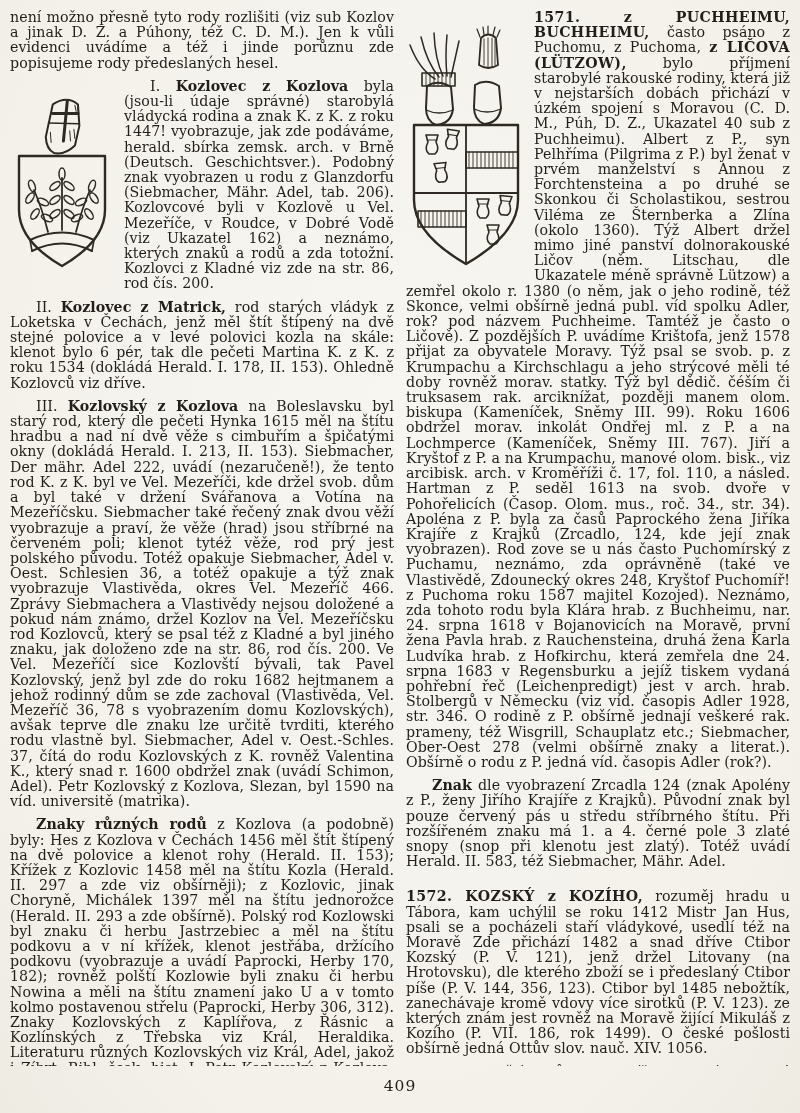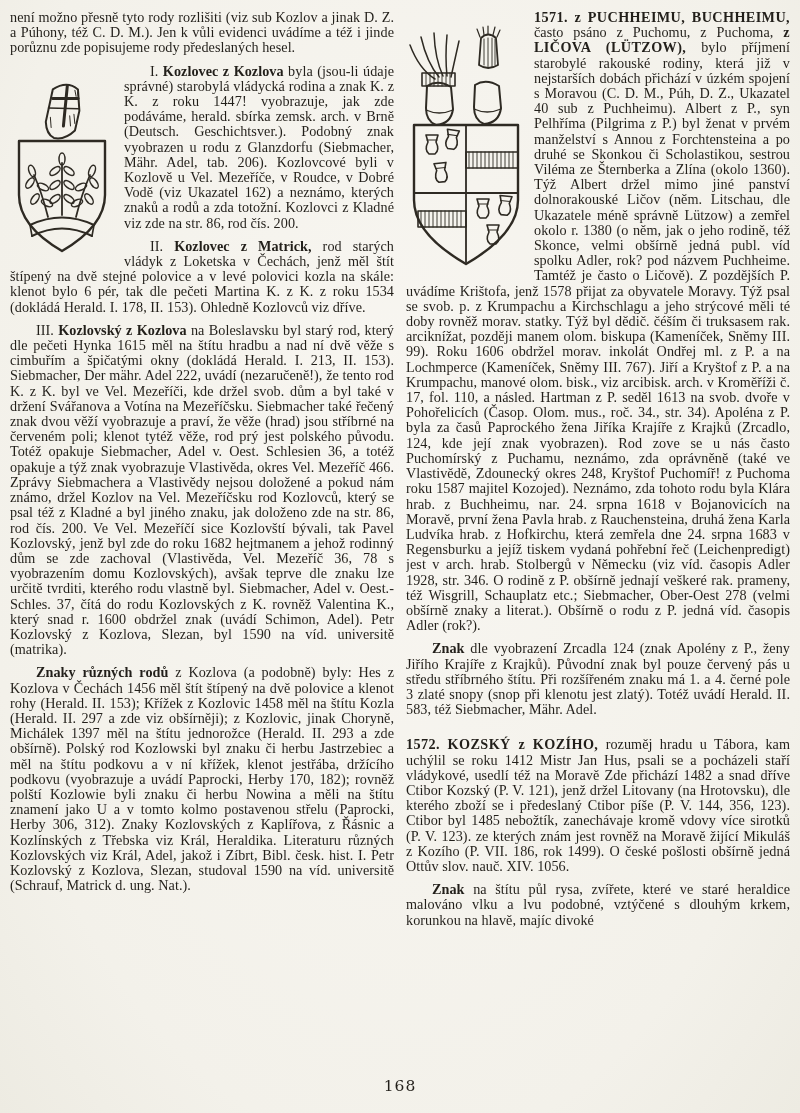--- a/index.html
+++ b/index.html
@@ -8,21 +8,21 @@
     width:800px; height:1113px;
     background:#f6f4ee;
     background-image: radial-gradient(ellipse at 50% 40%, #f8f6f1 0%, #f3f1ea 75%, #edebe2 100%);
     color:#221f1a;
     font-family:"DejaVu Serif","Liberation Serif",serif;
     overflow:hidden;
   }
   .columns {
     position:absolute; top:10px; left:10px;
     width:780px; height:1056px;
-    display:flex; gap:12px;font-family:Liberation Serif, serif;
+    display:flex; gap:12px;
   }
   .col {
     width:384px; height:1056px;
     overflow:hidden;
     text-align:justify;
     font-size:14.2px;
     line-height:15.2px;
     letter-spacing:0.05px;
   }
   .col p { margin:0 0 8px 0; text-indent:26px; }
@@ -174,14 +174,14 @@
       <p class="no-indent entry-gap">
         <b class="caps">1572. KOZSKÝ z KOZÍHO,</b><span> rozuměj hradu u Tábora, kam uchýlil se roku 1412 Mistr Jan Hus, psali se a pocházeli staří vládykové, usedlí též na Moravě Zde přichází 1482 a snad dříve Ctibor Kozský (P. V. 121), jenž držel Litovany (na Hrotovsku), dle kterého zboží se i předeslaný Ctibor píše (P. V. 144, 356, 123). Ctibor byl 1485 nebožtík, zanechávaje kromě vdovy více sirotků (P. V. 123). ze kterých znám jest rovněž na Moravě žijící Mikuláš z Kozího (P. VII. 186, rok 1499). O české pošlosti obšírně jedná Ottův slov. nauč. XIV. 1056.</span>
       </p>
 
       <p>
         <b>Znak</b><span> na štítu půl rysa, zvířete, které ve staré heraldice malováno vlku a lvu podobné, vztýčené s dlouhým krkem, korunkou na hlavě, majíc divoké</span>
       </p>
     </div>
   </div>
 
-  <div class="page-number">168</div>
+  <div class="page-number">409</div>
 </div>
 
 </body></html>

